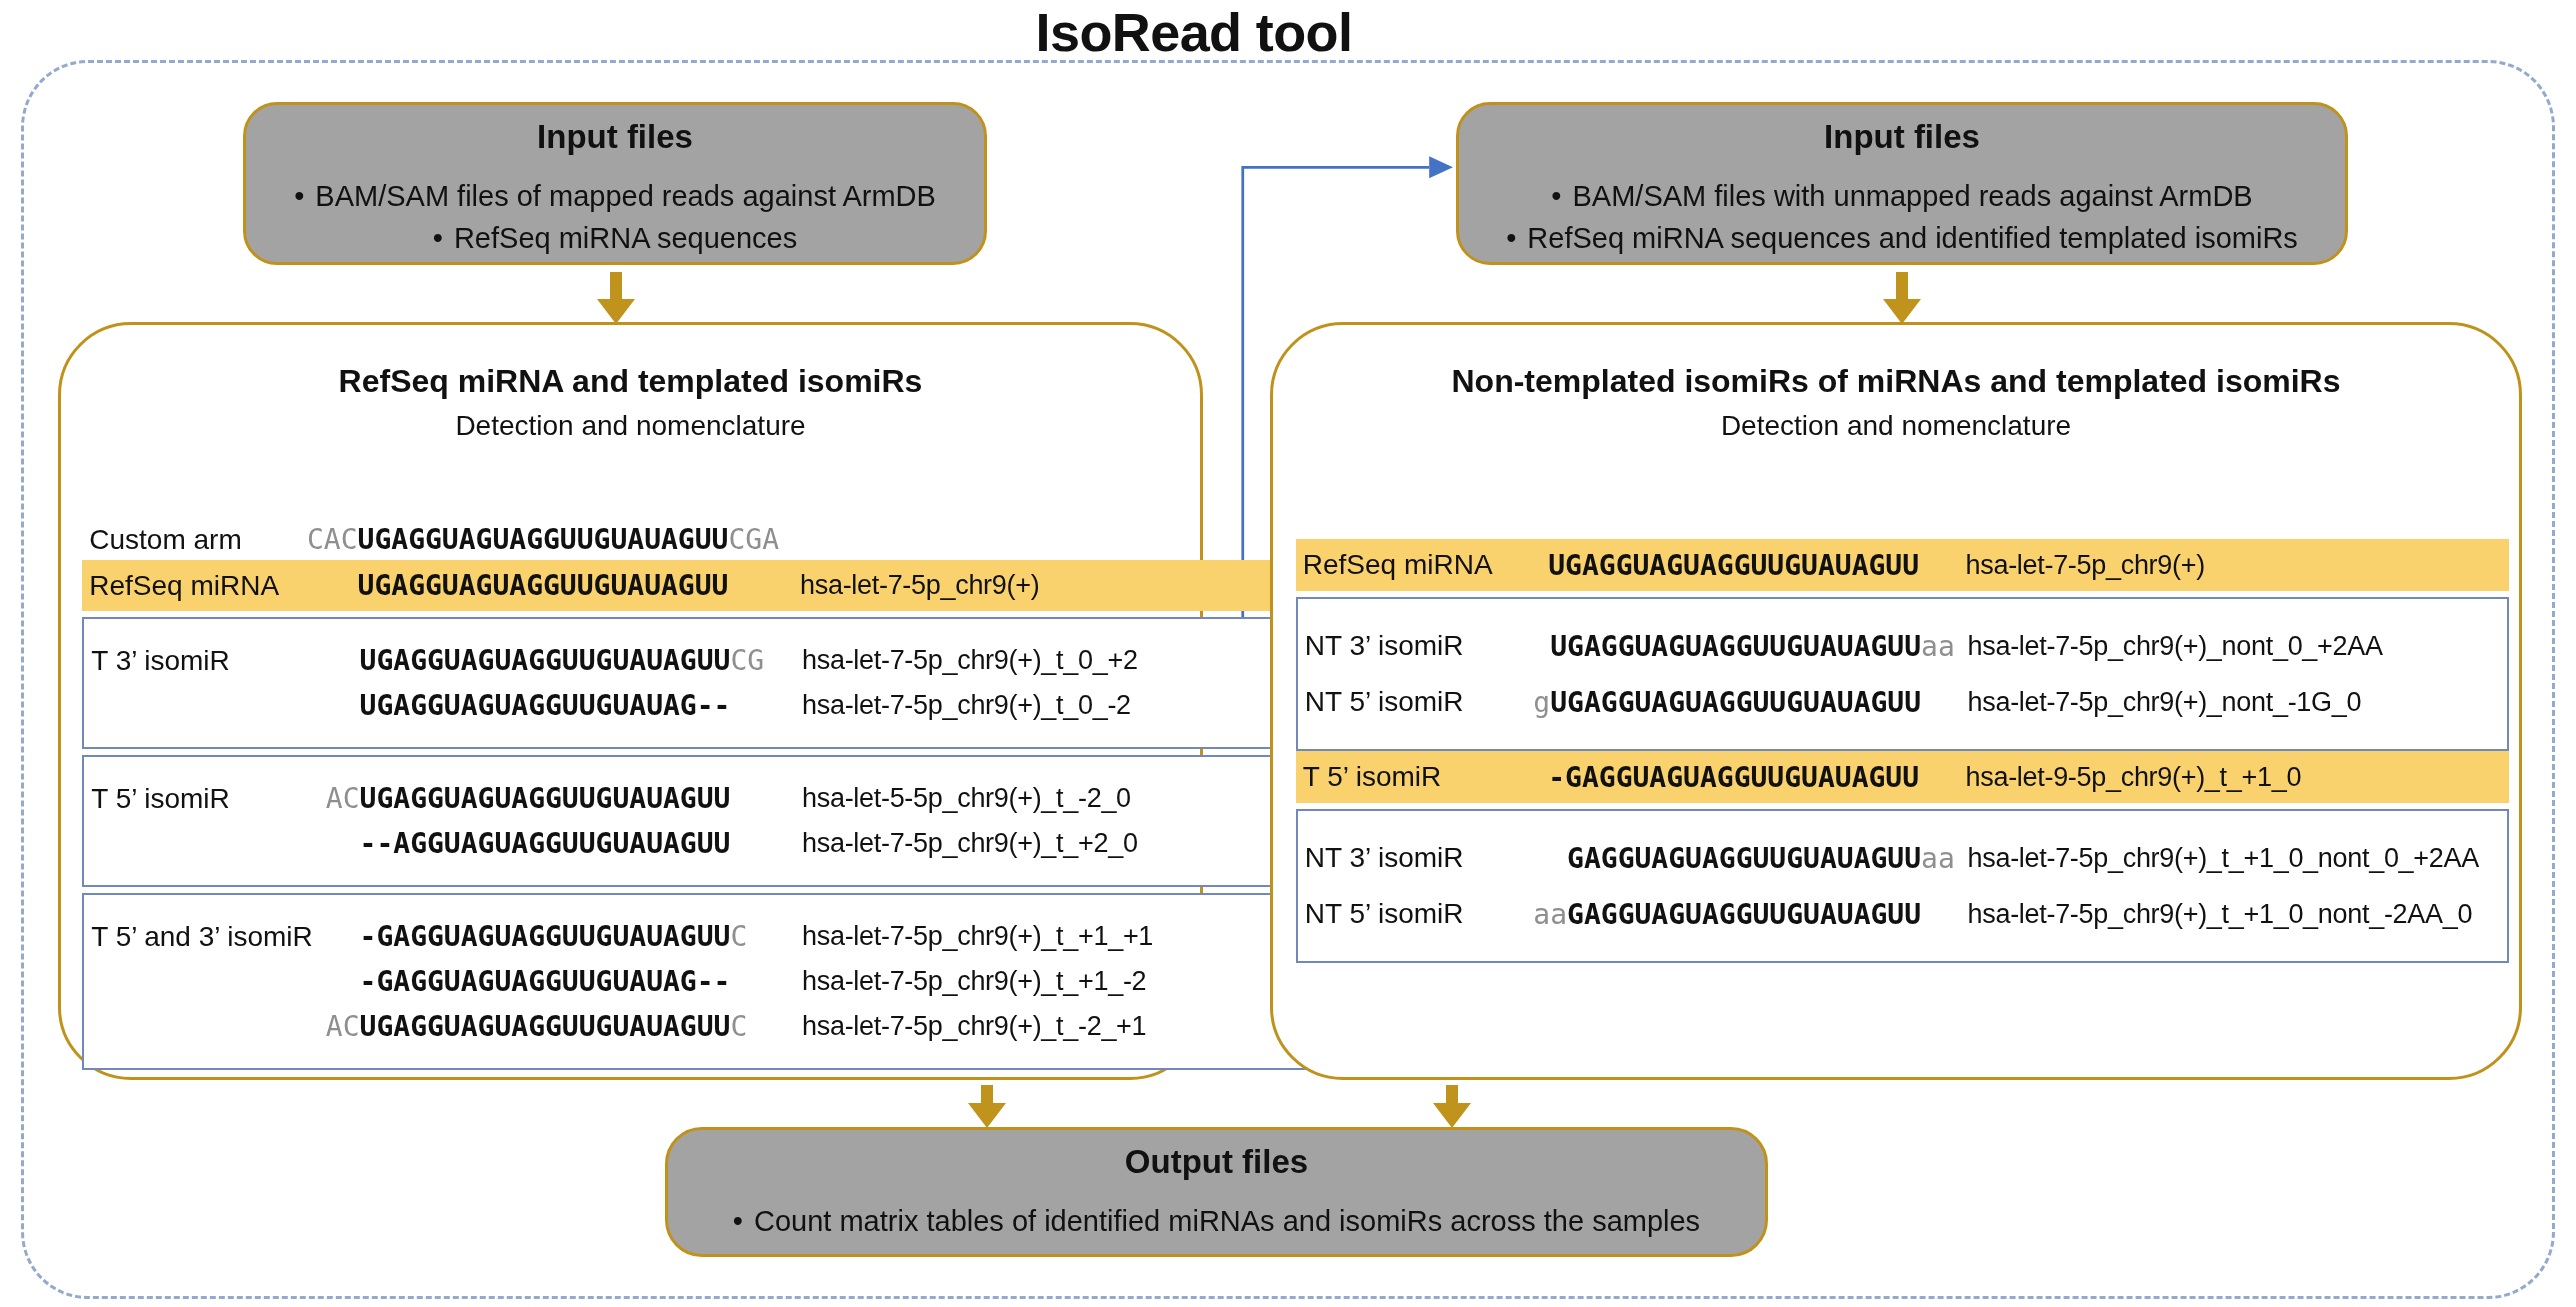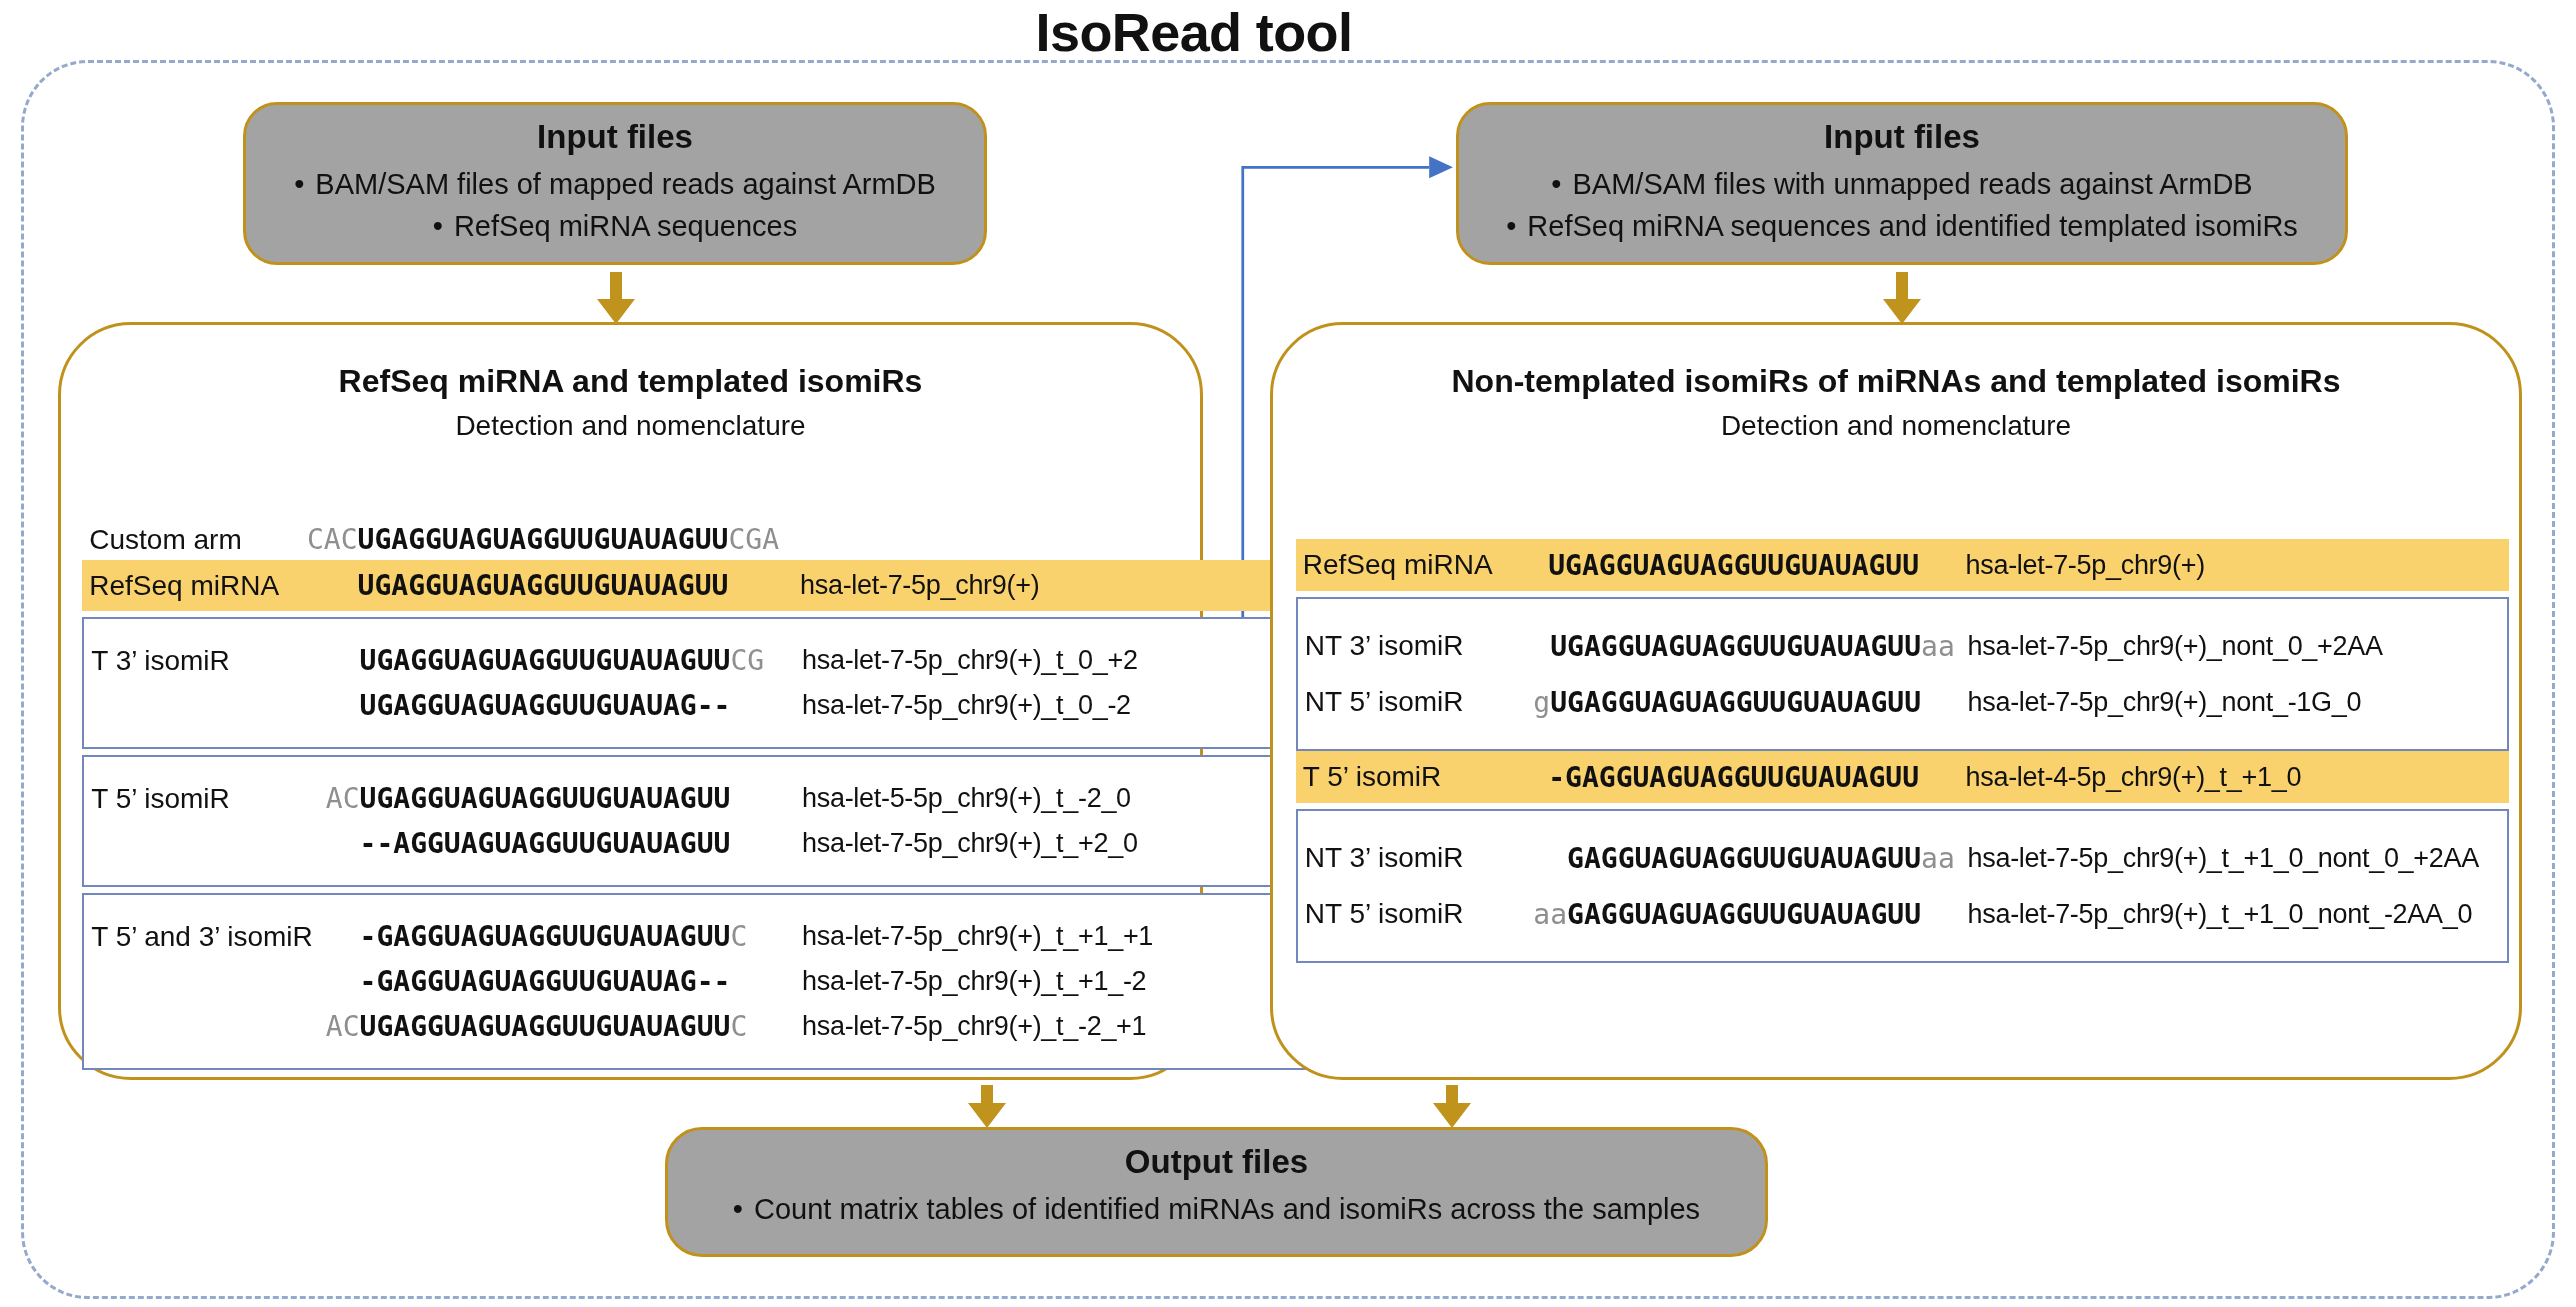--- a/index.html
+++ b/index.html
@@ -14,21 +14,21 @@
   .outer-frame{position:absolute;left:21px;top:60px;width:2528px;height:1233px;
                border:3px dashed #94A9CB;border-radius:67px;}
 
   
   .gold-box{position:absolute;background:#a3a3a3;border:3.7px solid #C0921B;border-radius:34px;box-sizing:border-box;}
   .input-left {left:243px;top:102px;width:744px;height:163px;}
   .input-right{left:1456px;top:102px;width:892px;height:163px;}
   .output-box {left:665px;top:1127px;width:1103px;height:130px;border-radius:37px;}
 
   .box-title{text-align:center;font-size:33px;font-weight:700;margin-top:13.4px;}
-  .bullets{margin-top:8px;}
+  .bullets{margin-top:20px;}
   .bullet-line{text-align:center;font-size:29px;line-height:1.42;white-space:nowrap;}
   .bullet-dot{margin-right:11px;}
 
   
   .panel{position:absolute;background:#fff;border:3.7px solid #C0921B;border-radius:73px;box-sizing:border-box;}
   .panel-left {left:58px;top:322px;width:1145px;height:758px;}
   .panel-right{left:1270px;top:322px;width:1252px;height:758px;}
   .panel-title{text-align:center;font-size:32px;font-weight:700;margin-top:38px;white-space:nowrap;}
   .panel-subtitle{text-align:center;font-size:28px;margin-top:9.7px;}
 
@@ -185,21 +185,21 @@
           </div>
           <div class="trow">
             <span class="tlabel">NT 5’ isomiR</span>
             <span class="tseq"><span class="seg">&nbsp;</span><span class="seg dim">g</span><span class="seg main">UGAGGUAGUAGGUUGUAUAGUU</span></span>
             <span class="tname">hsa-let-7-5p_chr9(+)_nont_-1G_0</span>
           </div>
         </div>
         <div class="trow hl">
           <span class="tlabel">T 5’ isomiR</span>
           <span class="tseq"><span class="seg">&nbsp;&nbsp;</span><span class="seg main">-GAGGUAGUAGGUUGUAUAGUU</span></span>
-          <span class="tname">hsa-let-4-5p_chr9(+)_t_+1_0</span>
+          <span class="tname">hsa-let-9-5p_chr9(+)_t_+1_0</span>
         </div>
         <div class="tgroup">
           <div class="trow">
             <span class="tlabel">NT 3’ isomiR</span>
             <span class="tseq"><span class="seg">&nbsp;&nbsp;&nbsp;</span><span class="seg main">GAGGUAGUAGGUUGUAUAGUU</span><span class="seg dim">aa</span></span>
             <span class="tname">hsa-let-7-5p_chr9(+)_t_+1_0_nont_0_+2AA</span>
           </div>
           <div class="trow">
             <span class="tlabel">NT 5’ isomiR</span>
             <span class="tseq"><span class="seg">&nbsp;</span><span class="seg dim">aa</span><span class="seg main">GAGGUAGUAGGUUGUAUAGUU</span></span>

